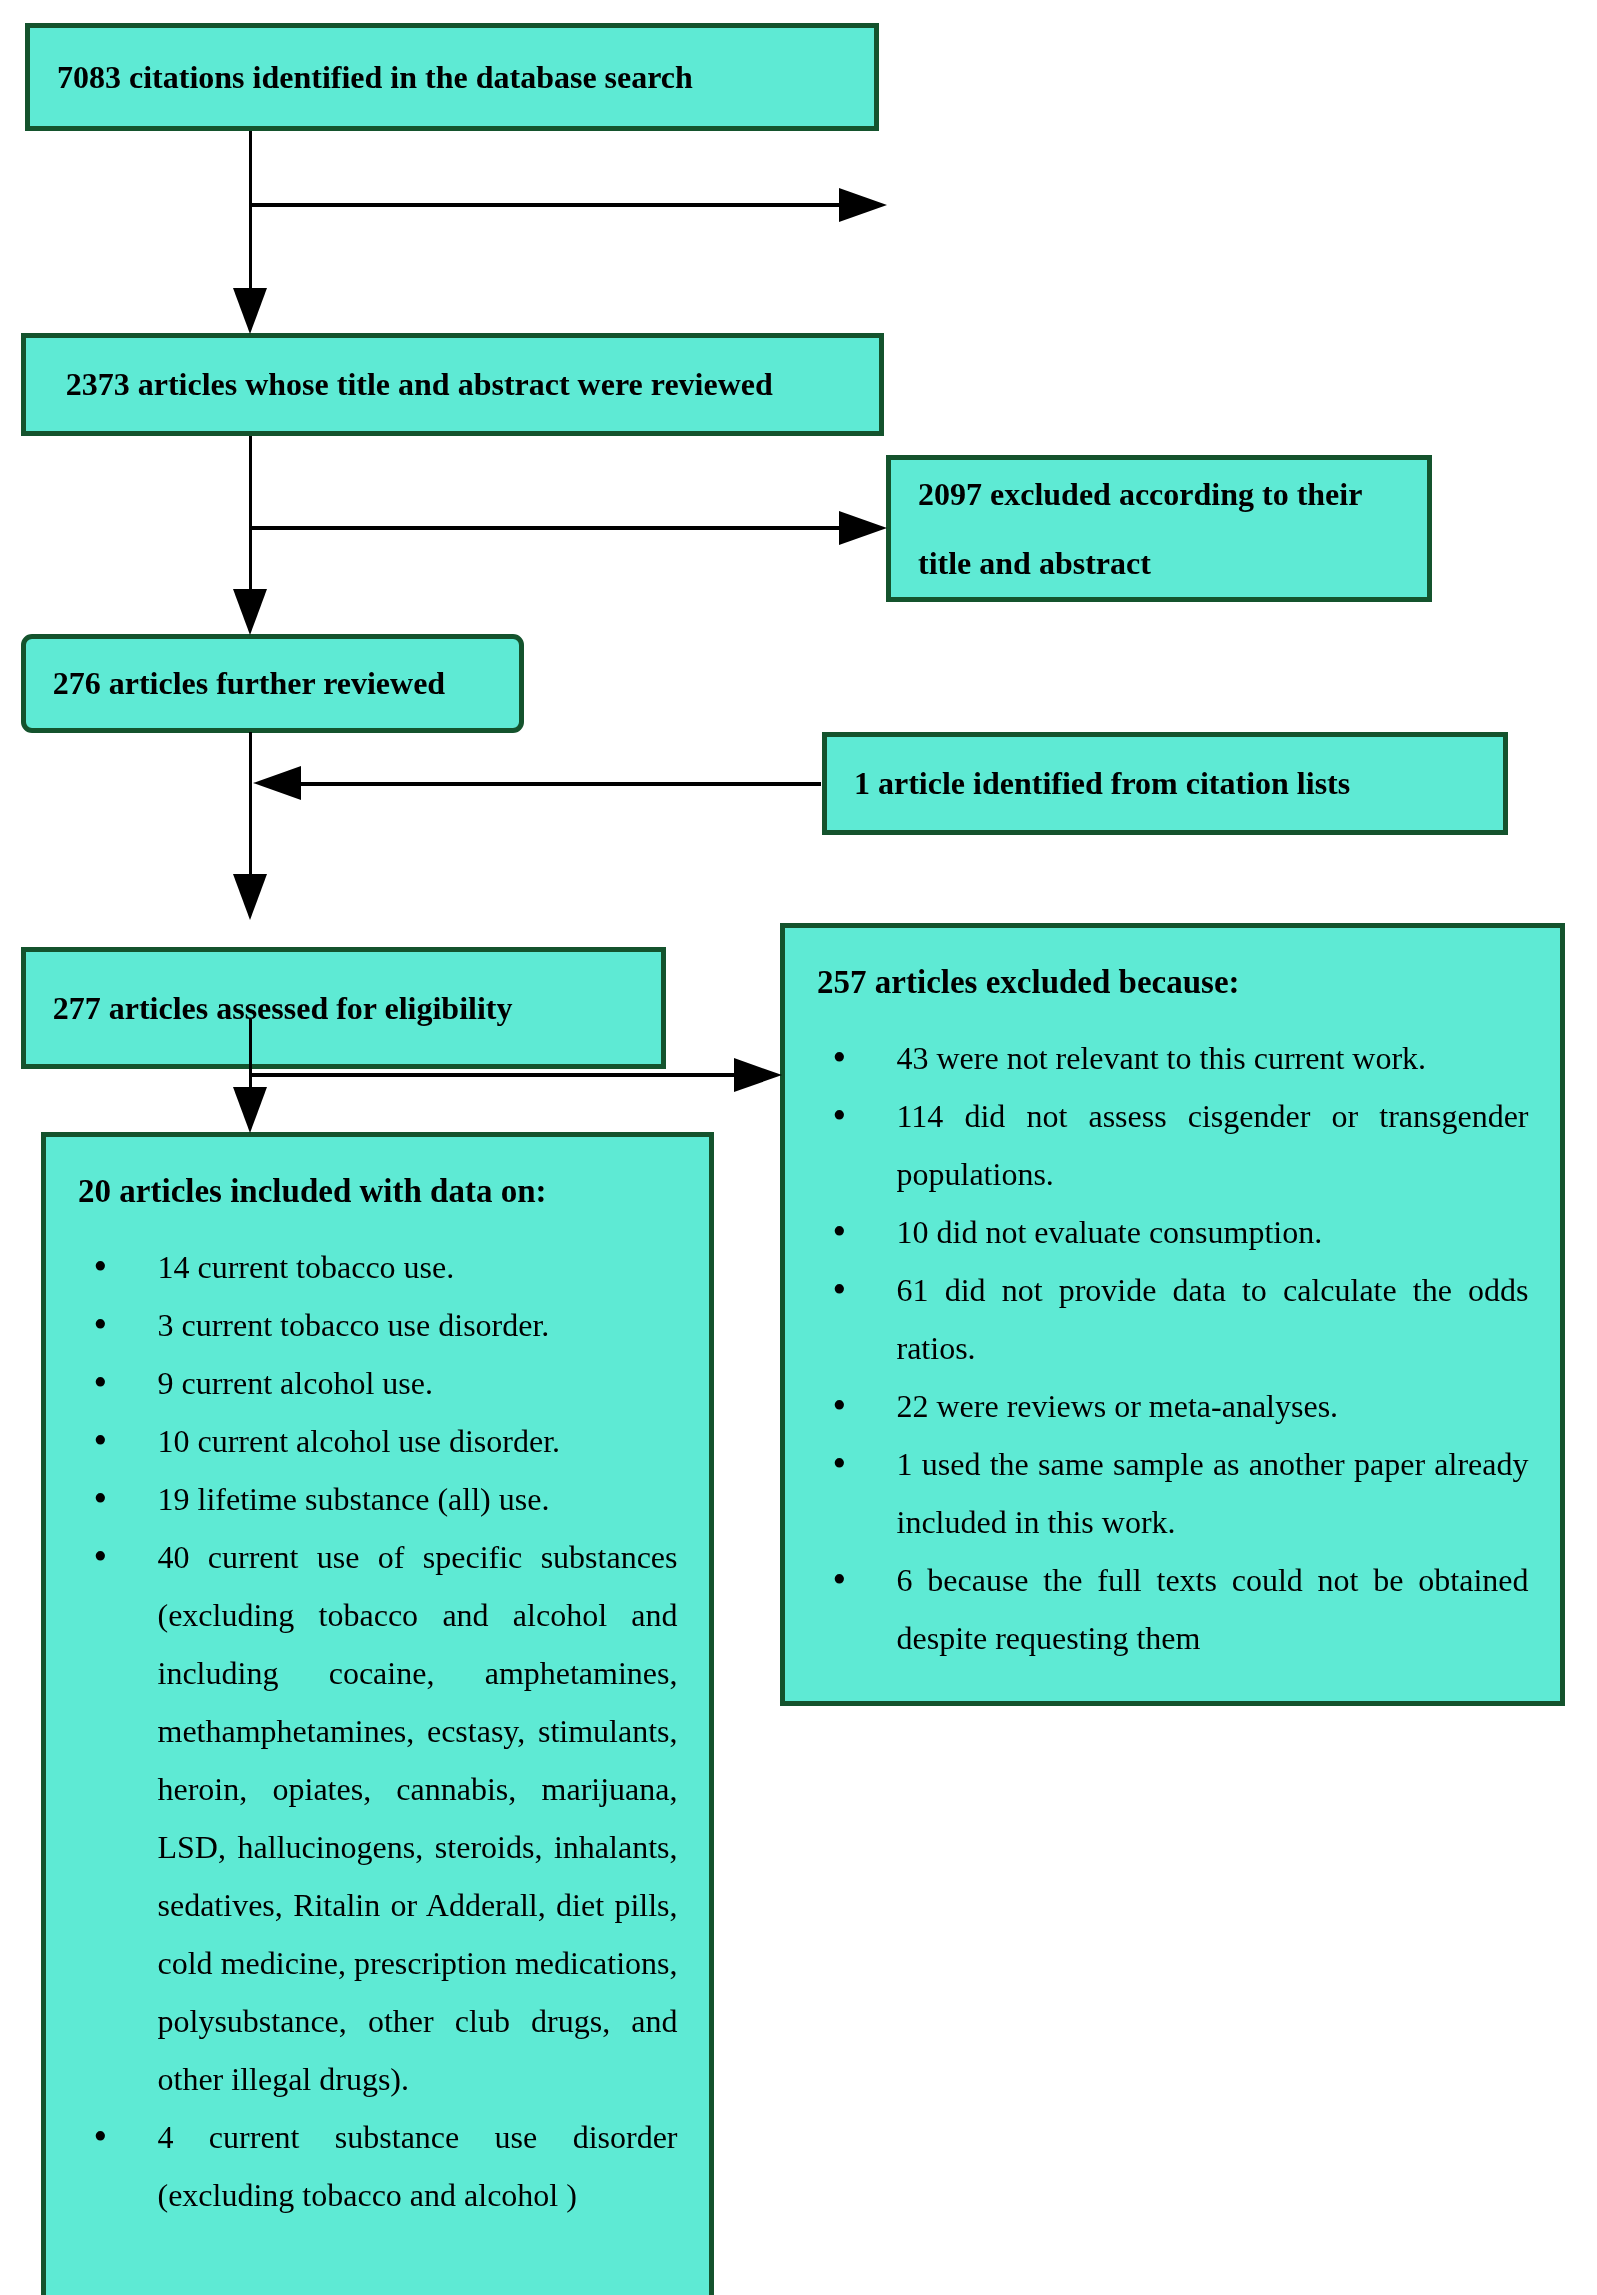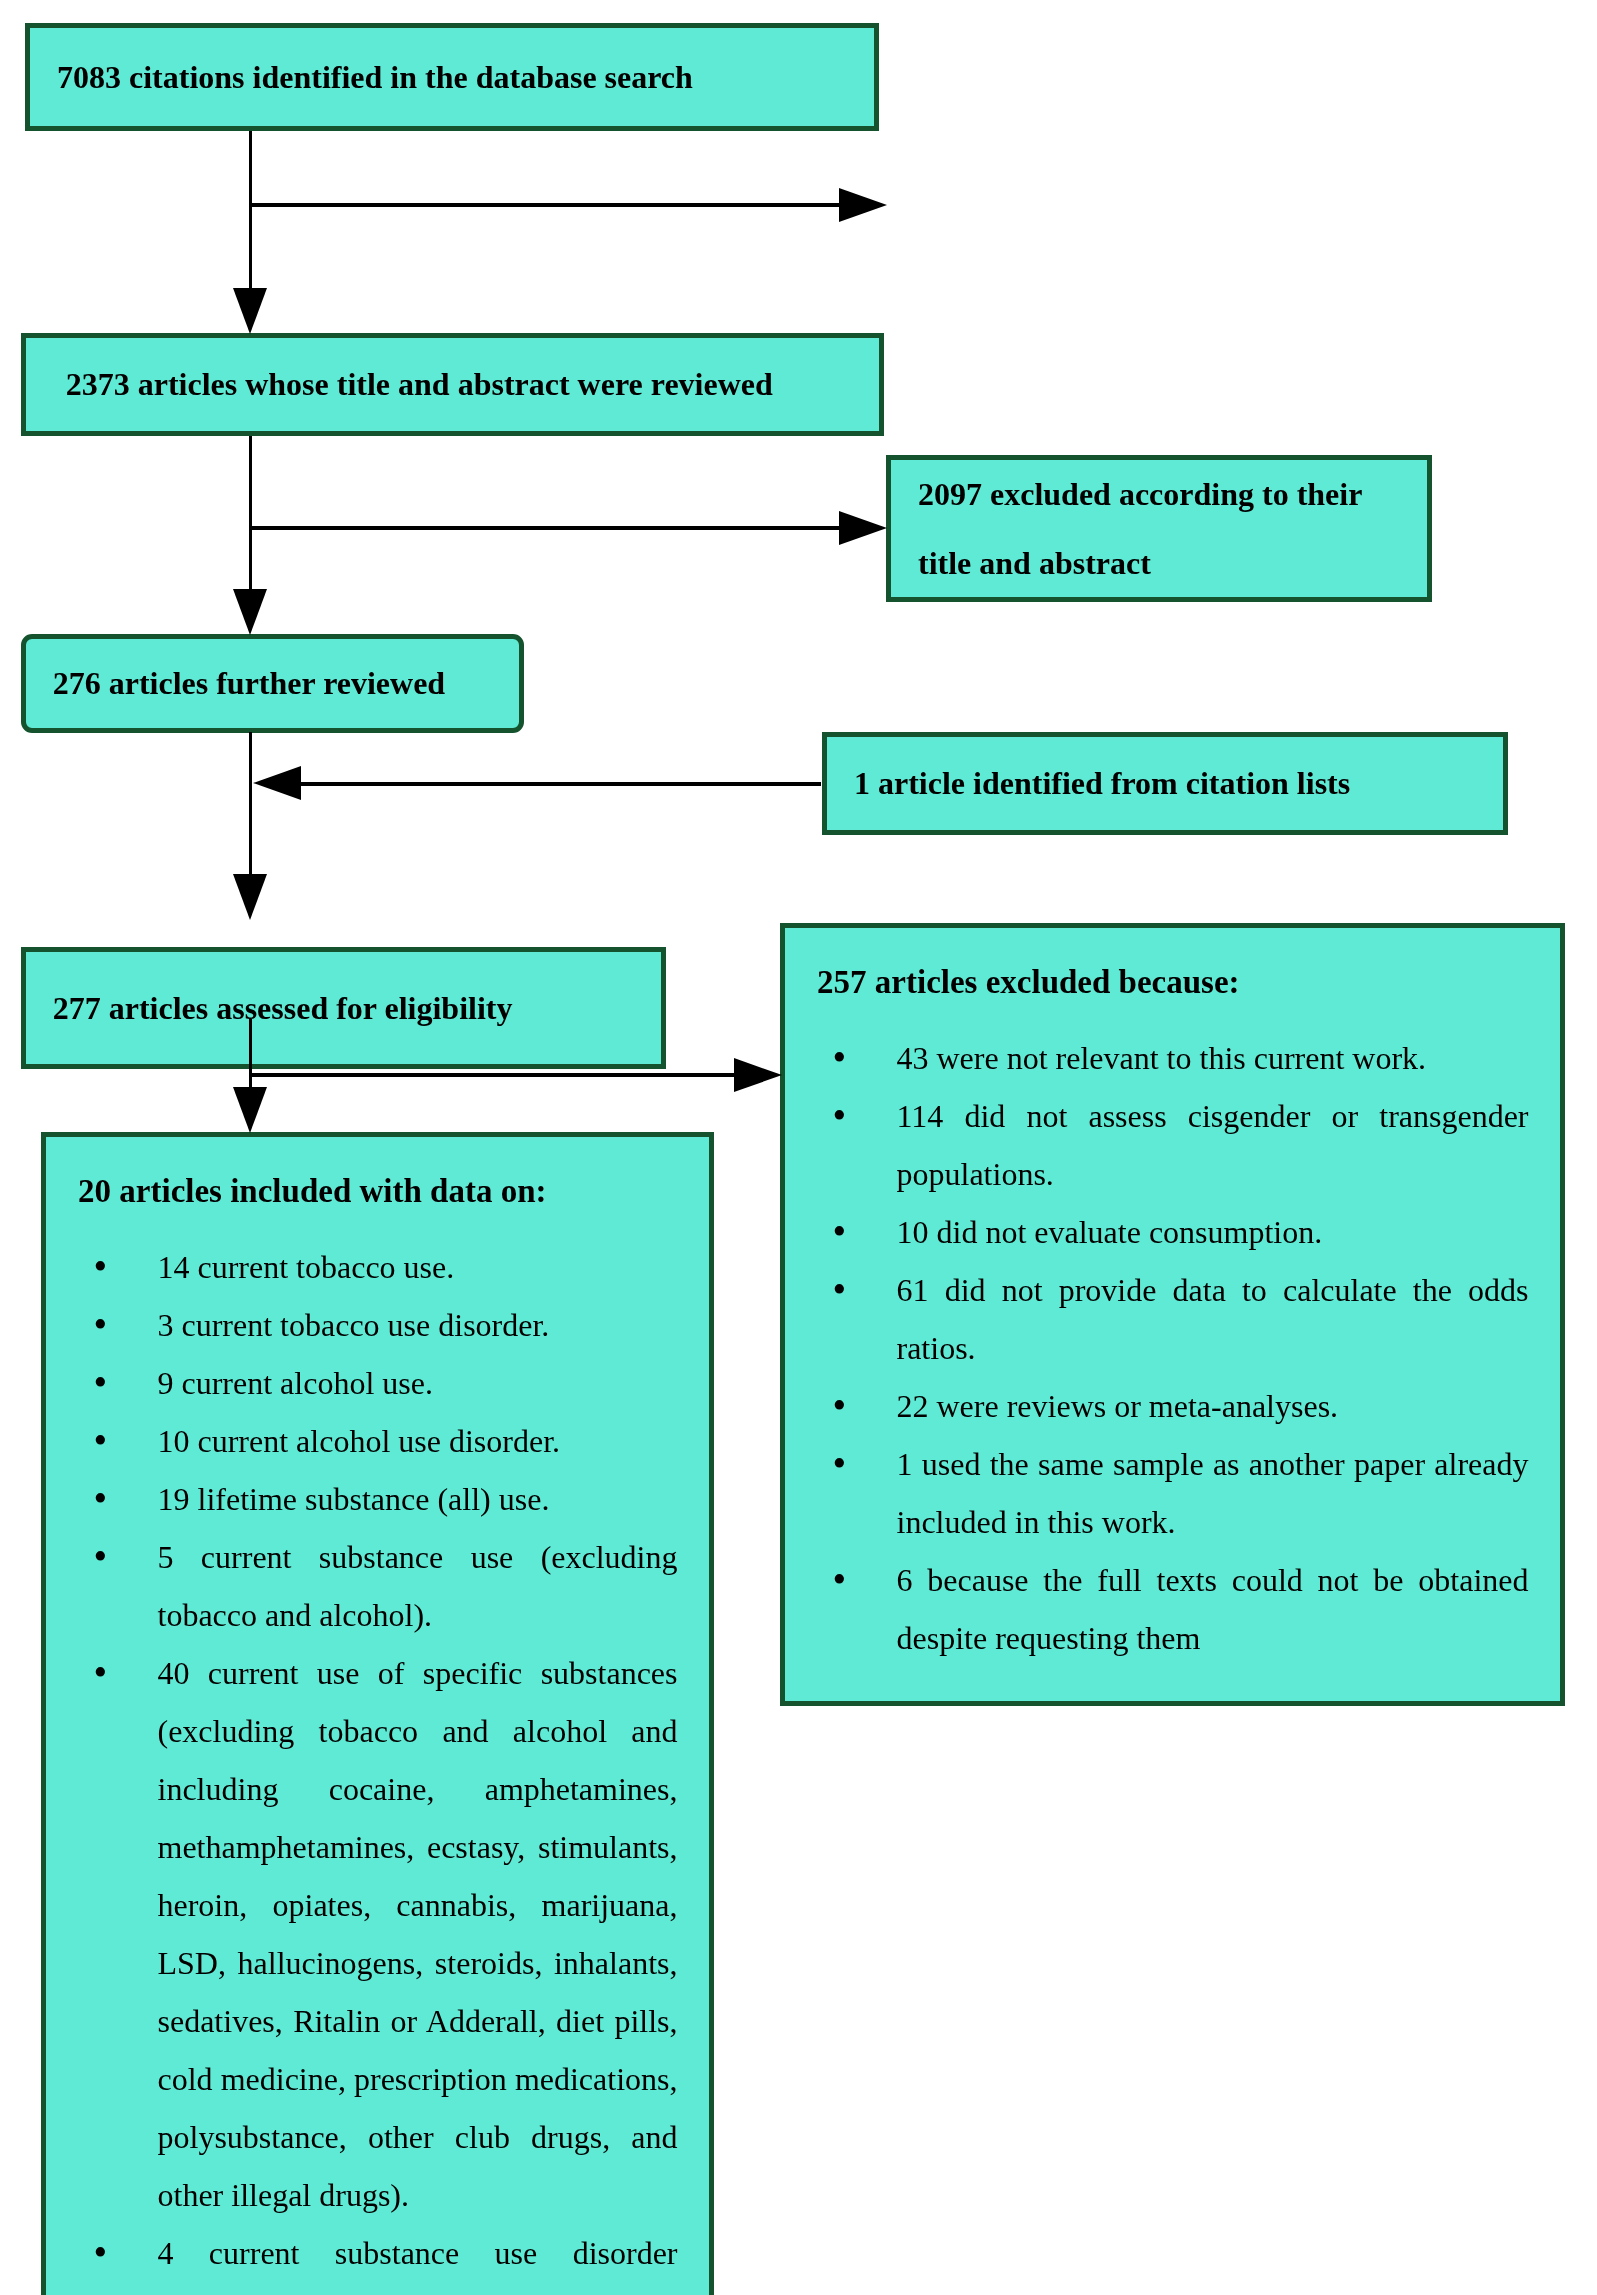--- a/index.html
+++ b/index.html
@@ -140,21 +140,20 @@
   </div>
 
   <div class="box panel" style="left:41px; top:1132px; width:673px; height:1361px;">
     <div class="panel-title">20 articles included with data on:</div>
     <ul class="bullets">
       <li>14 current tobacco use.</li>
       <li>3 current tobacco use disorder.</li>
       <li>9 current alcohol use.</li>
       <li>10 current alcohol use disorder.</li>
       <li>19 lifetime substance (all) use.</li>
-      <li>5 current substance use (excluding tobacco and alcohol).</li>
       <li>40 current use of specific substances (excluding tobacco and alcohol and including cocaine, amphetamines, methamphetamines, ecstasy, stimulants, heroin, opiates, cannabis, marijuana, LSD, hallucinogens, steroids, inhalants, sedatives, Ritalin or Adderall, diet pills, cold medicine, prescription medications, polysubstance, other club drugs, and other illegal drugs).</li>
       <li>4 current substance use disorder (excluding tobacco and alcohol )</li>
     </ul>
   </div>
 
   <div class="vline" style="left:249px; top:131px; height:163px;"></div>
   <div class="arrow-down" style="left:233px; top:288px;"></div>
 
   <div class="hline" style="left:250px; top:203px; width:592px;"></div>
   <div class="arrow-right" style="left:839px; top:188px;"></div>

